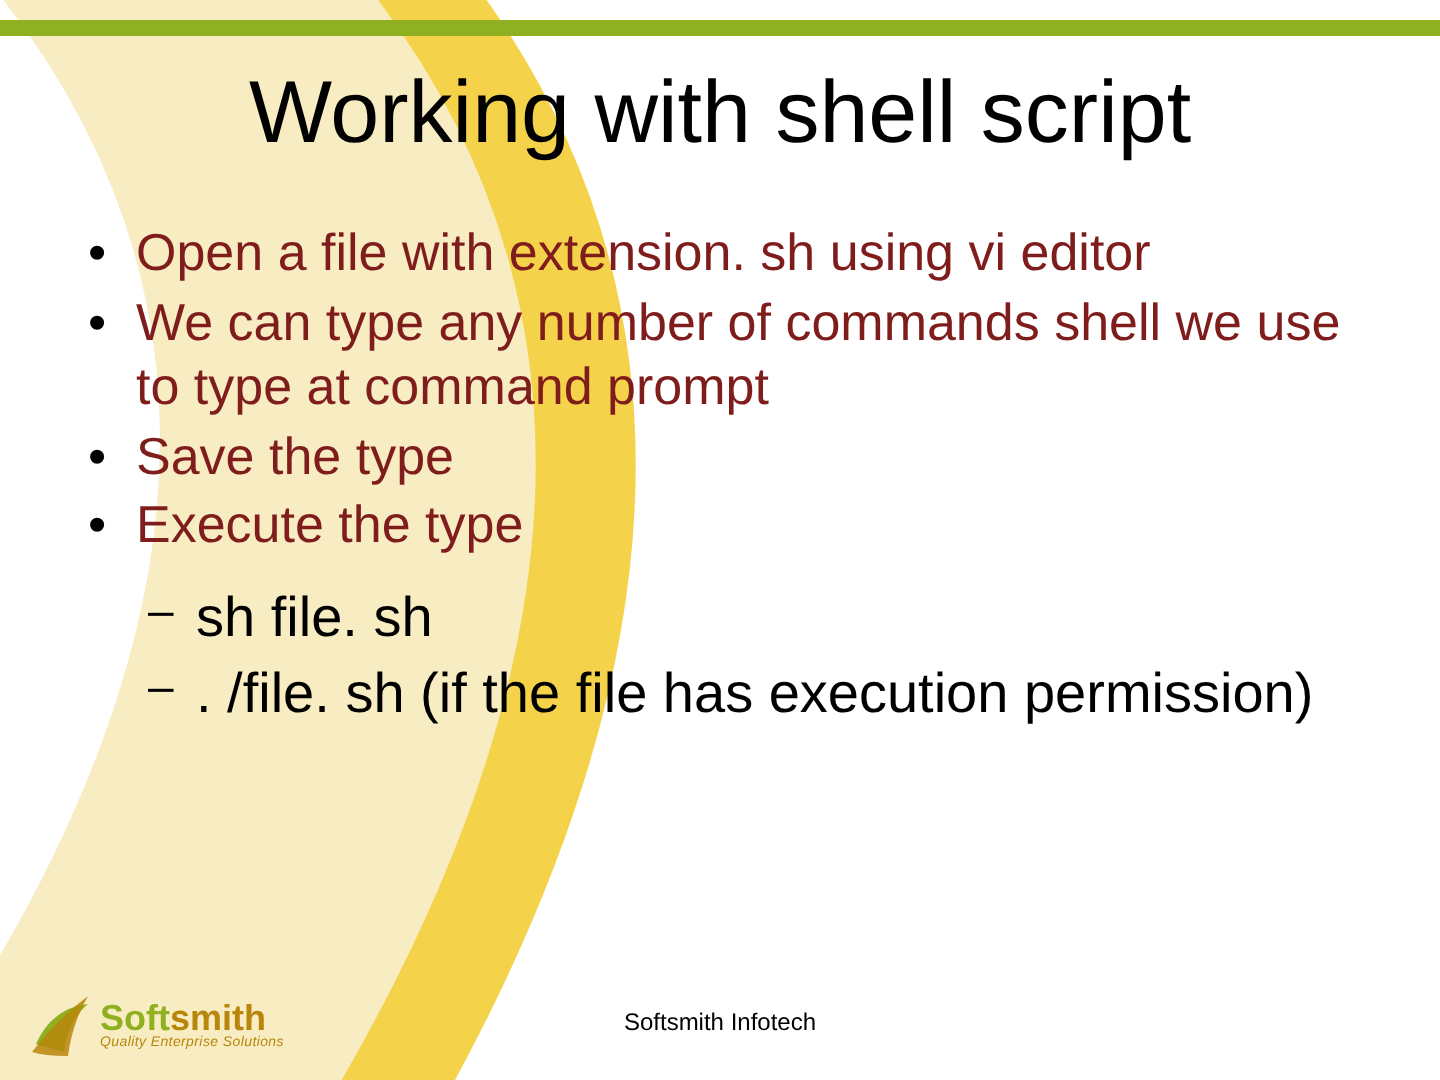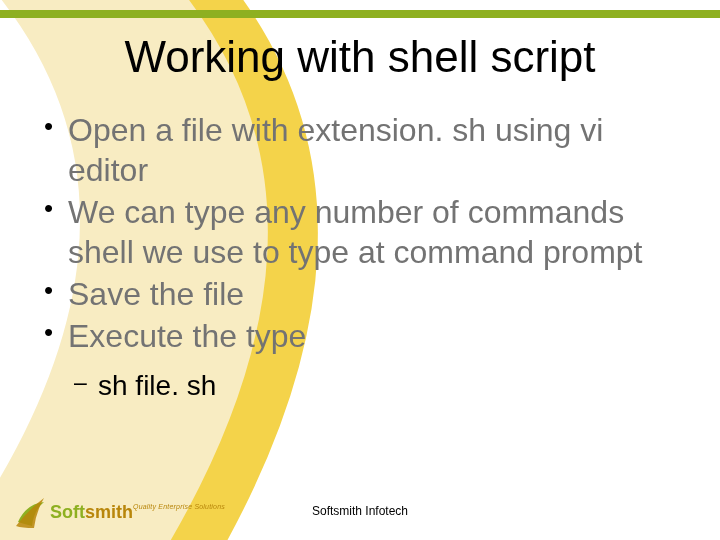--- a/index.html
+++ b/index.html
@@ -53,23 +53,23 @@
     z-index: 3;
   }
   ul.main {
     list-style: none;
     padding: 0;
     margin: 0;
   }
   ul.main > li {
     position: relative;
     padding-left: 28px;
-    font-size: 32px;
+    font-size: 26px;
     line-height: 1.25;
-    color: #737373;
+    color: #7f1d1d;
     margin-bottom: 2px;
   }
   ul.main > li::before {
     content: "•";
     position: absolute;
     left: 4px;
     top: 0;
     font-size: 26px;
     color: #000;
   }
@@ -112,21 +112,21 @@
     display: flex;
     align-items: center;
     gap: 4px;
   }
   .logo-mark {
     width: 32px;
     height: 32px;
   }
   .logo-text {
     display: flex;
-    flex-direction: row;
+    flex-direction: column;
     line-height: 1;
   }
   .logo-name {
     font-size: 18px;
     font-weight: bold;
   }
   .logo-s1 { color: #8eb021; }
   .logo-s2 { color: #b8860b; }
   .logo-tag {
     font-size: 7px;
@@ -146,25 +146,26 @@
   </svg>
 
   <div class="top-bar"></div>
 
   <div class="title">Working with shell script</div>
 
   <div class="content">
     <ul class="main">
       <li>Open a file with extension. sh using vi editor</li>
       <li>We can type any number of commands shell we use to type at command prompt</li>
-      <li>Save the file</li>
+      <li>Save the type</li>
       <li>Execute the type</li>
     </ul>
     <ul class="sub">
       <li>sh file. sh</li>
+      <li>. /file. sh (if the file has execution permission)</li>
     </ul>
   </div>
 
   <div class="footer-text">Softsmith Infotech</div>
 
   <div class="logo">
     <svg class="logo-mark" viewBox="0 0 32 32">
       <path d="M4 26 Q12 8 30 6 Q20 14 18 30 Q10 28 4 26 Z" fill="#8eb021"></path>
       <path d="M2 30 Q14 14 30 2 Q22 16 20 32 Q8 32 2 30 Z" fill="#b8860b" opacity="0.85"></path>
     </svg>

